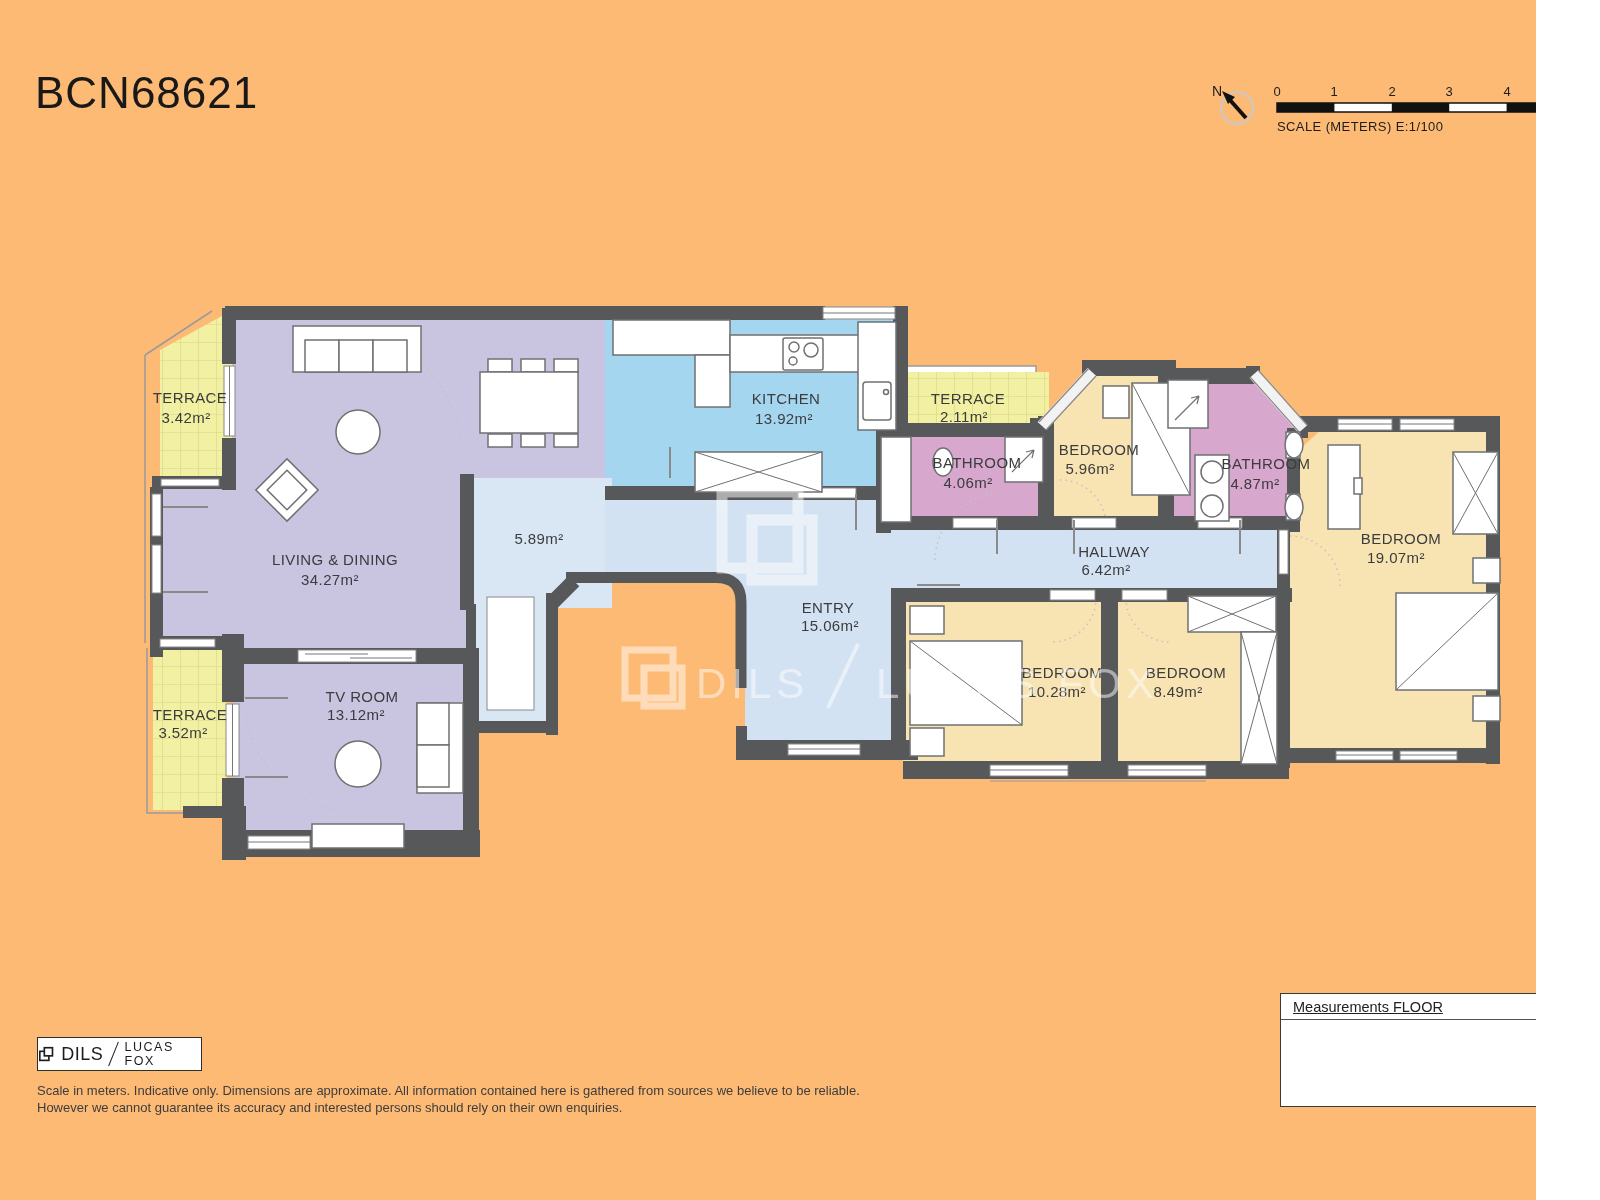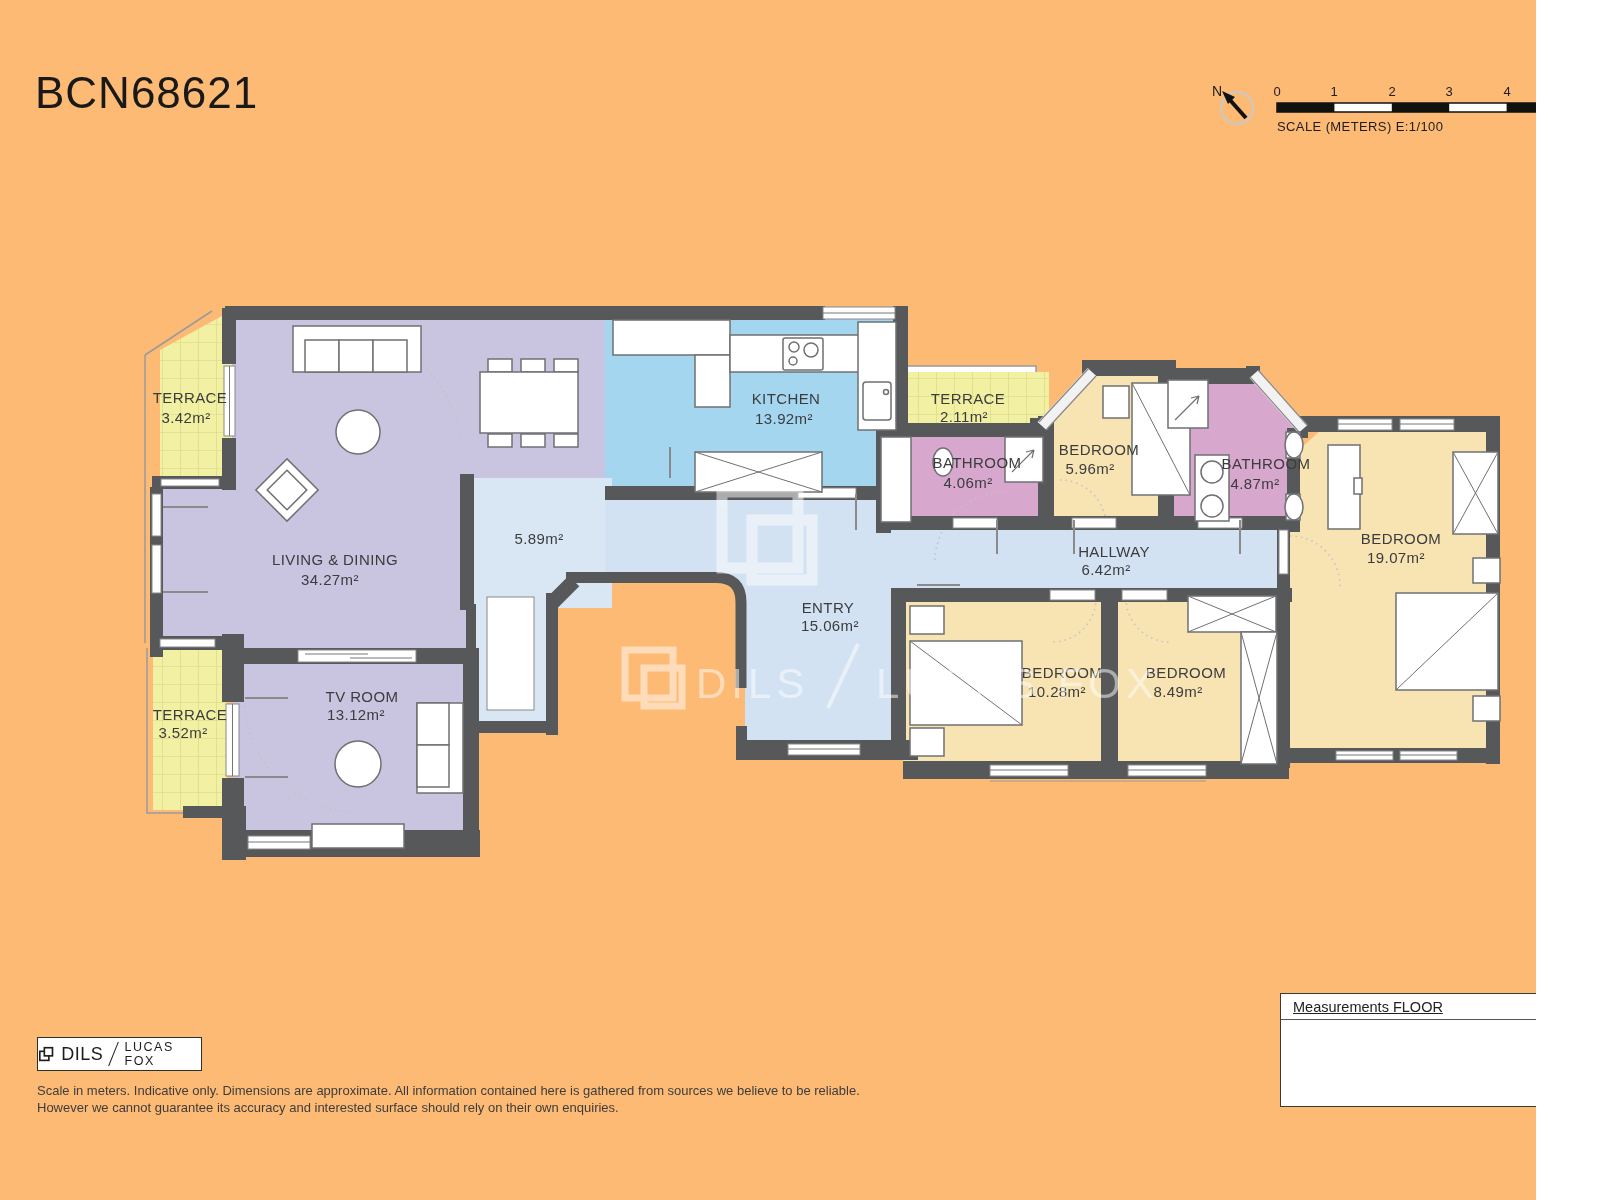--- a/index.html
+++ b/index.html
@@ -399,20 +399,20 @@
       <rect x="2" y="6" width="10" height="10" fill="none" stroke="#1c1c1c" stroke-width="1.8"></rect>
       <rect x="7" y="2" width="9" height="9" fill="#ffffff" stroke="#1c1c1c" stroke-width="1.8"></rect>
     </svg>
     <span class="dils">DILS</span>
     <span class="slash"></span>
     <span class="lucas">LUCAS FOX</span>
   </div>
 
   <div id="disclaimer">
     <div>Scale in meters. Indicative only. Dimensions are approximate. All information contained here is gathered from sources we believe to be reliable.</div>
-    <div>However we cannot guarantee its accuracy and interested surface should rely on their own enquiries.</div>
+    <div>However we cannot guarantee its accuracy and interested persons should rely on their own enquiries.</div>
   </div>
 
   <div id="measure-box">
     <div class="mb-title">Measurements FLOOR</div>
   </div>
 
 </div>
 
 </body></html>

